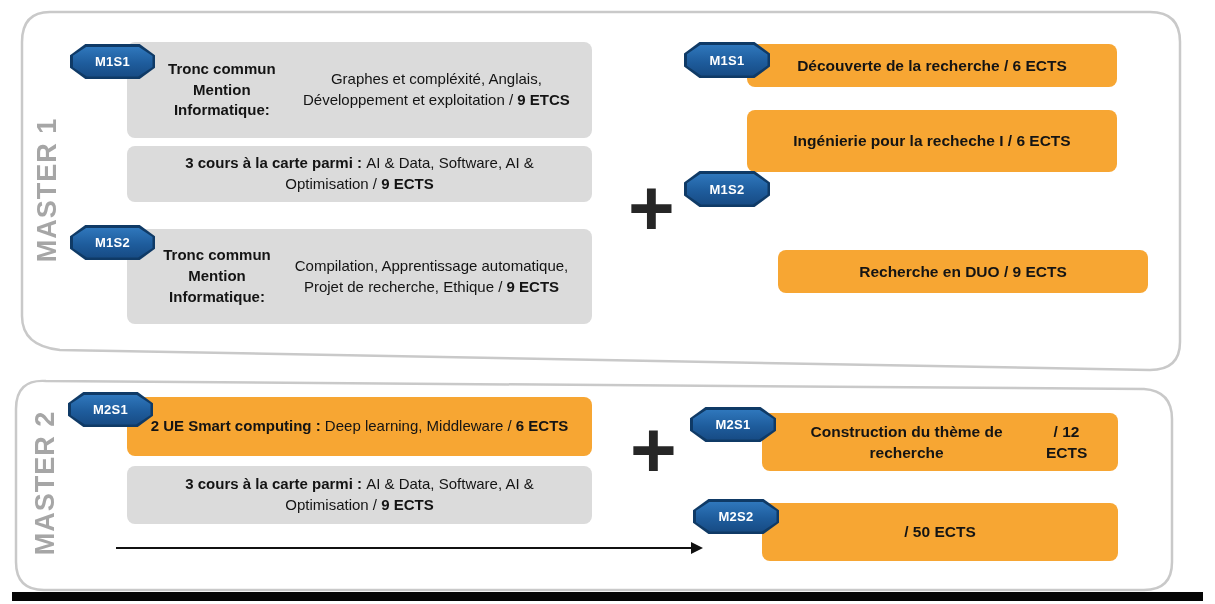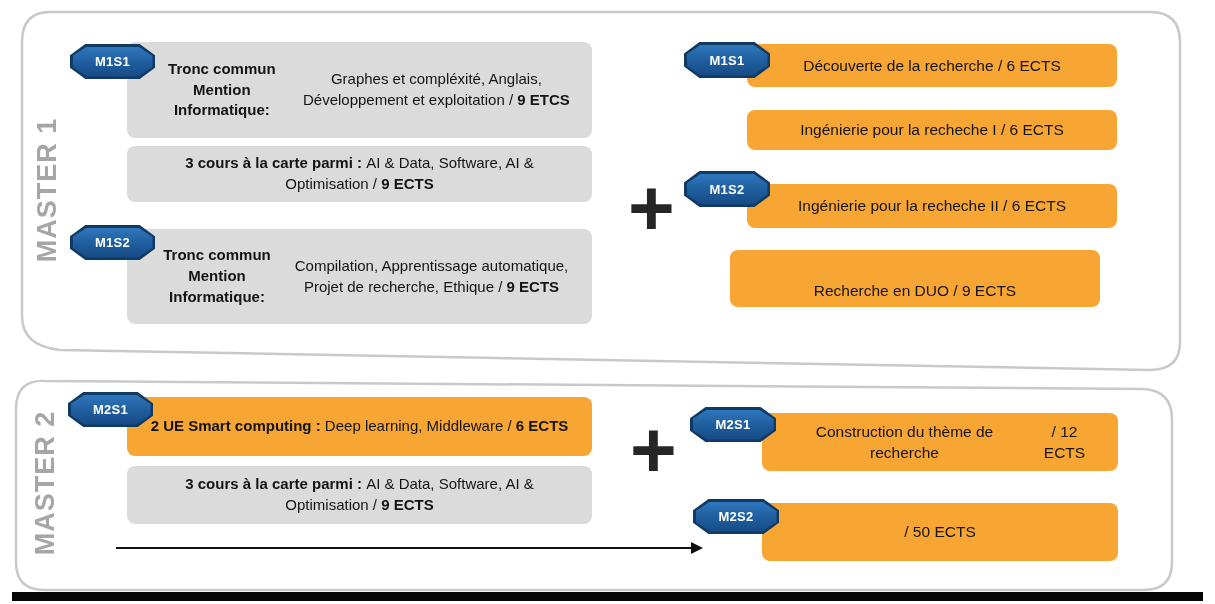--- a/index.html
+++ b/index.html
@@ -9,21 +9,21 @@
   }
   .abs{position:absolute;}
   .outlines{position:absolute;inset:0;pointer-events:none;}
   .b{font-weight:700;}
   .box{
     border-radius:8px;display:flex;flex-direction:row;align-items:center;justify-content:center;
     text-align:center;box-sizing:border-box;padding:6px 18px;font-size:15px;line-height:1.38;color:#141414;
   }
   .gray{background:#DBDBDB;}
   .orange{background:#F7A633;}
-  .label-box{font-weight:400;font-size:15.5px;}
+  .label-box{font-weight:700;font-size:15.5px;}
   .badge{
     display:flex;align-items:center;justify-content:center;z-index:3;
     clip-path:polygon(18% 0,82% 0,100% 32%,100% 68%,82% 100%,18% 100%,0 68%,0 32%);
     background:#0f3a66;
   }
   .badge-core{
     position:absolute;inset:2.5px;
     clip-path:polygon(18% 0,82% 0,100% 32%,100% 68%,82% 100%,18% 100%,0 68%,0 32%);
     background:linear-gradient(180deg,#2f77bc 0%,#1e5c9c 55%,#174b84 100%);
   }
@@ -80,27 +80,24 @@
   <div class="abs badge" style="left:70px;top:225px;width:85px;height:35px;">
     <div class="badge-core"></div>
     <span class="badge-label">M1S2</span>
   </div>
 
   <div class="abs plus" style="left:628px;top:168px;">+</div>
 
   <div class="abs box orange label-box" style="left:747px;top:44px;width:370px;height:43px;">
     <span>Découverte de la recherche / 6 ECTS</span>
   </div>
-  <div class="abs box orange label-box" style="left:747px;top:110px;width:370px;height:40px;">
+  <div class="abs box orange label-box" style="left:747px;top:110px;width:370px;height:62px;">
     <span>Ingénierie pour la recheche I / 6 ECTS</span>
   </div>
-  <div class="abs box orange label-box" style="left:747px;top:184px;width:370px;height:44px;">
-    <span>Ingénierie pour la recheche II / 6 ECTS</span>
-  </div>
-  <div class="abs box orange label-box" style="left:730px;top:250px;width:370px;height:57px;align-items:flex-end;">
+  <div class="abs box orange label-box" style="left:778px;top:250px;width:370px;height:43px;">
     <span>Recherche en DUO / 9 ECTS</span>
   </div>
 
   <div class="abs badge" style="left:684px;top:42px;width:86px;height:36px;">
     <div class="badge-core"></div>
     <span class="badge-label">M1S1</span>
   </div>
   <div class="abs badge" style="left:684px;top:171px;width:86px;height:36px;">
     <div class="badge-core"></div>
     <span class="badge-label">M1S2</span>

